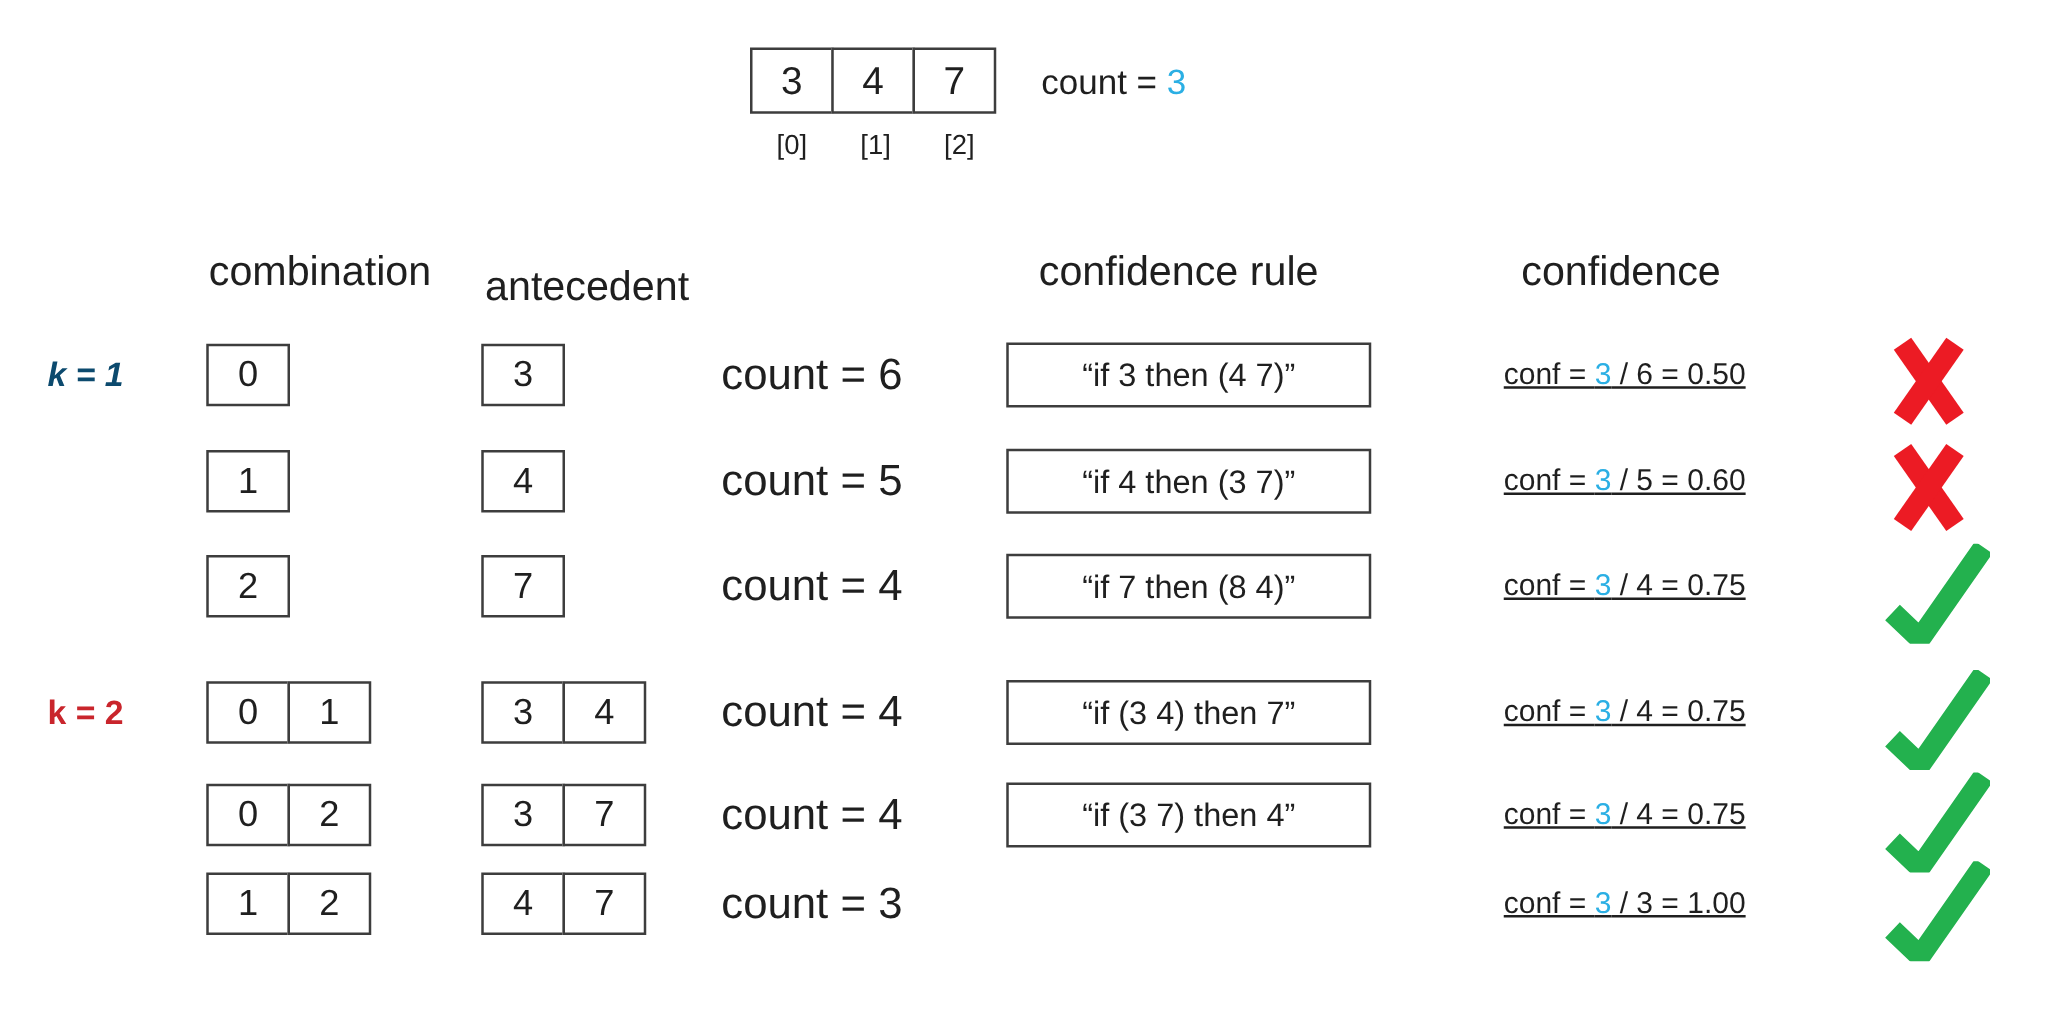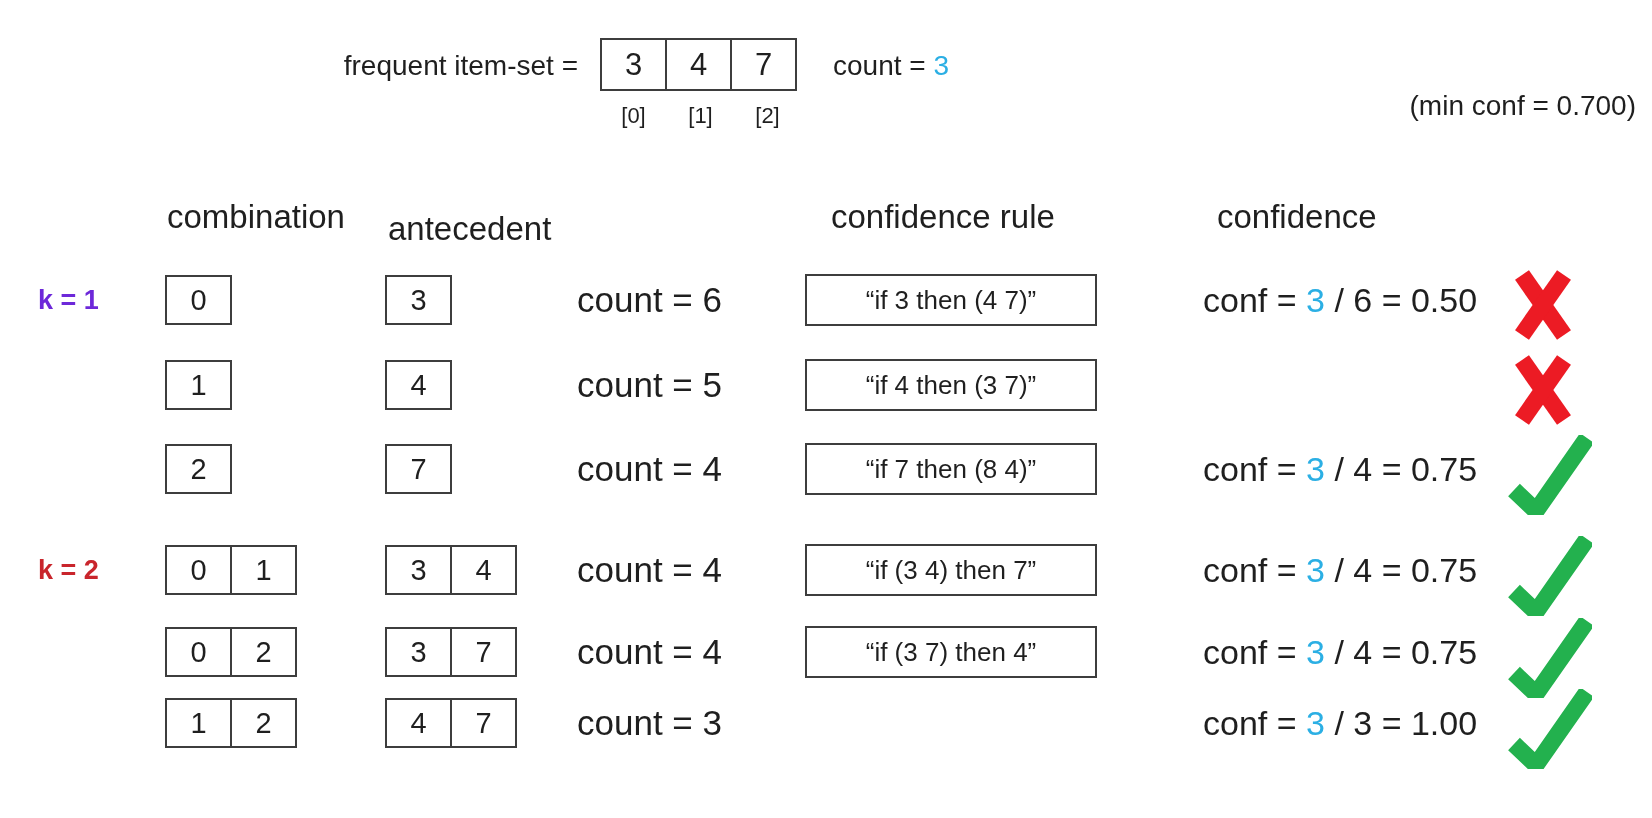--- a/index.html
+++ b/index.html
@@ -32,45 +32,43 @@
     box-sizing:border-box;width:67px;height:50px;border:2px solid #3d3d3d;background:#fff;
     display:flex;align-items:center;justify-content:center;font-size:29px;
   }
   .cell + .cell{margin-left:-2px;}
   .countcell{position:absolute;left:577px;top:0;line-height:56px;font-size:35px;white-space:pre;}
   .rulebox{
     position:absolute;left:805px;top:2px;box-sizing:border-box;width:292px;height:52px;
     border:2px solid #3d3d3d;background:#fff;display:flex;align-items:center;justify-content:center;
   }
   .ruletext{font-size:26px;white-space:pre;}
-  .confcell{position:absolute;left:1203px;top:0;line-height:56px;font-size:34px;white-space:pre;}
+  .confcell{position:absolute;left:1203px;top:0;line-height:56px;font-size:24px;white-space:pre;text-decoration:underline;}
   .blue{color:#2bafe4;}
   .mark{position:absolute;display:block;}
   .mark.cross{left:1512px;top:-3px;}
   .mark.check{left:1506px;top:-6px;}
 </style>
 </head>
 <body>
 
 <div class="canvas">
 
-  <span class="abs itemset-label">frequent item-set =</span>
   <div class="abs itemset-box" id="itemset-box"><div class="cell">3</div><div class="cell">4</div><div class="cell">7</div></div>
   <div class="abs indices" id="itemset-indices"><span>[0]</span><span>[1]</span><span>[2]</span></div>
   <span class="abs count-top"><span>count = </span><span class="blue" style="color: rgb(43, 175, 228);">3</span></span>
-  <span class="abs minconf">(min conf = 0.700)</span>
 
   <span class="abs colhead ch-combination">combination</span>
   <span class="abs colhead ch-antecedent">antecedent</span>
   <span class="abs colhead ch-rule">confidence rule</span>
   <span class="abs colhead ch-confidence">confidence</span>
 
   <div id="rows-host">
       <div class="row" style="top: 272px;">
-    <span class="klabel" style="color: #6d28d9;">k = 1</span>
+    <span class="klabel" style="color: #0c4a6e; font-style: italic;">k = 1</span>
     <div class="boxes comb">
           <div class="cell">0</div>
         </div>
     <div class="boxes ant">
           <div class="cell">3</div>
         </div>
     <span class="countcell">count = 6</span>
     <div class="rulebox">
       <span class="ruletext">“if 3 then (4 7)”</span>
     </div>
@@ -85,20 +83,21 @@
     <div class="boxes comb">
           <div class="cell">1</div>
         </div>
     <div class="boxes ant">
           <div class="cell">4</div>
         </div>
     <span class="countcell">count = 5</span>
     <div class="rulebox">
       <span class="ruletext">“if 4 then (3 7)”</span>
     </div>
+    <span class="confcell"><span>conf = </span><span class="blue" style="color: rgb(43, 175, 228);">3</span><span> / 5 = 0.60</span></span>
     <span class="markslot"><svg class="mark cross" width="62" height="72" viewBox="0 0 62 72" stroke="#ec1b24">
     <line x1="10" y1="6" x2="52" y2="66" stroke-width="17"></line>
     <line x1="52" y1="6" x2="10" y2="66" stroke-width="17"></line>
   </svg></span>
   </div>
       <div class="row" style="top: 441px;">
     <span class="klabel" style="color: rgb(201, 37, 44);"></span>
     <div class="boxes comb">
           <div class="cell">2</div>
         </div>

